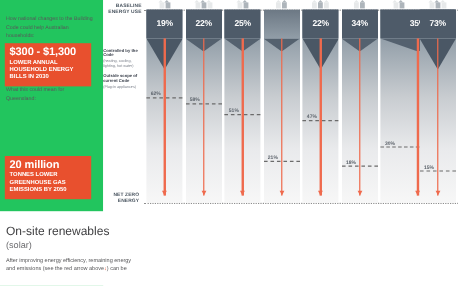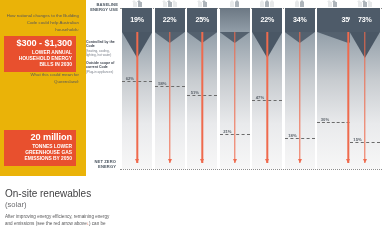--- a/index.html
+++ b/index.html
@@ -5,21 +5,21 @@
   html,body{margin:0;padding:0;}
   body{
     width:382px;height:238px;overflow:hidden;
     background:#ffffff;
     font-family:"Liberation Sans", sans-serif;
     -webkit-font-smoothing:none;
   }
   #page{position:relative;width:382px;height:238px;overflow:hidden;background:#fff;}
 
   
-  #left-col{position:absolute;left:0;top:0;width:86px;height:238px;background:#eab308;text-align:right;}
+  #left-col{position:absolute;left:0;top:0;width:86px;height:238px;background:#22c55e;}
 
   .intro-text{
     position:absolute;left:5px;width:74px;
     font-size:4.4px;line-height:1.55;color:#58585a;
   }
   #intro-1{top:13px;}
   #intro-2{top:72px;}
 
   .stat-box{
     position:absolute;left:4px;width:72px;

